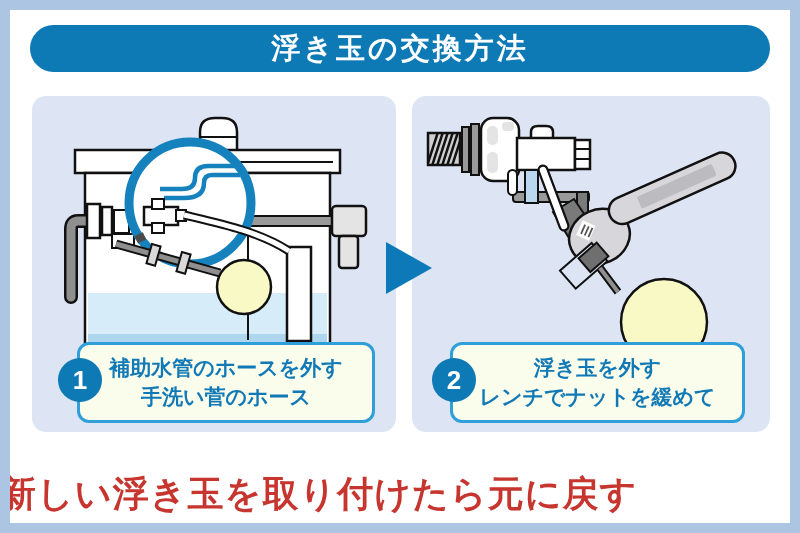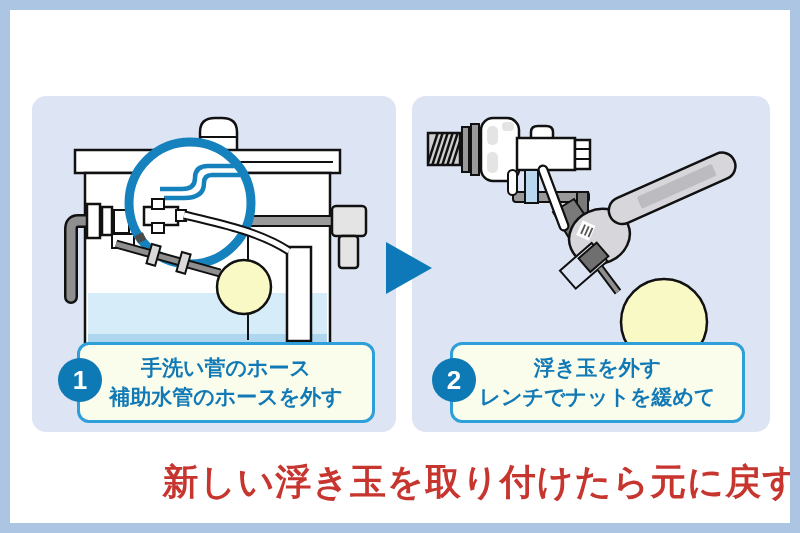--- a/index.html
+++ b/index.html
@@ -27,30 +27,33 @@
   }
   .p1 .caption{left:45px;top:246px;width:298px;}
   .p2 .caption{left:38px;top:246px;width:295px;}
   .badge{
     position:absolute;top:262px;width:44px;height:44px;border-radius:50%;background:#0d79b5;
     color:#fff;font-size:26px;font-weight:bold;display:flex;align-items:center;justify-content:center;z-index:4;
   }
   .p1 .badge{left:26px;}
   .p2 .badge{left:20px;}
   .footer-note{
-    position:absolute;left:0;right:0;top:458px;text-align:right;
+    position:absolute;left:0;right:0;top:470px;text-align:left;
     color:#c7352f;font-size:36px;font-weight:bold;letter-spacing:1px;z-index:5;
   }
 </style>
 </head>
 <body>
 
 <div class="stage">
   <div class="frame"></div>
 
+  <div class="title-pill">
+    <span>浮き玉の交換方法</span>
+  </div>
 
   <div class="panel p1">
     <svg class="illus" viewBox="0 0 364 336">
 
       <path d="M168,56 L168,36 Q168,22 183,22 L190,22 Q205,22 205,36 L205,56" fill="#fff" stroke="#111" stroke-width="2.5"></path>
       <line x1="168" y1="41" x2="205" y2="41" stroke="#111" stroke-width="2"></line>
 
       <rect x="43" y="54" width="265" height="23" fill="#fff" stroke="#111" stroke-width="2.5"></rect>
       <line x1="196" y1="66" x2="301" y2="66" stroke="#111" stroke-width="2"></line>
 
@@ -97,22 +100,22 @@
       <g transform="rotate(16 152 167)">
           <rect x="147" y="157" width="9" height="20" fill="#d9d9d9" stroke="#111" stroke-width="2"></rect>
         </g>
 
       <circle cx="212" cy="191" r="27" fill="#f9f9c6" stroke="#111" stroke-width="2.5"></circle>
     </svg>
     <div class="badge">
       <span>1</span>
     </div>
     <div class="caption">
+      <span>補助水管のホースを外す</span>
       <span>手洗い菅のホース</span>
-      <span>補助水管のホースを外す</span>
     </div>
   </div>
 
   <svg class="step-arrow" viewBox="0 0 46 52">
     <polygon points="0,0 46,26 0,52" fill="#0d79b8"></polygon>
   </svg>
 
   <div class="panel p2">
     <svg class="illus" viewBox="0 0 358 336">
       <defs>

